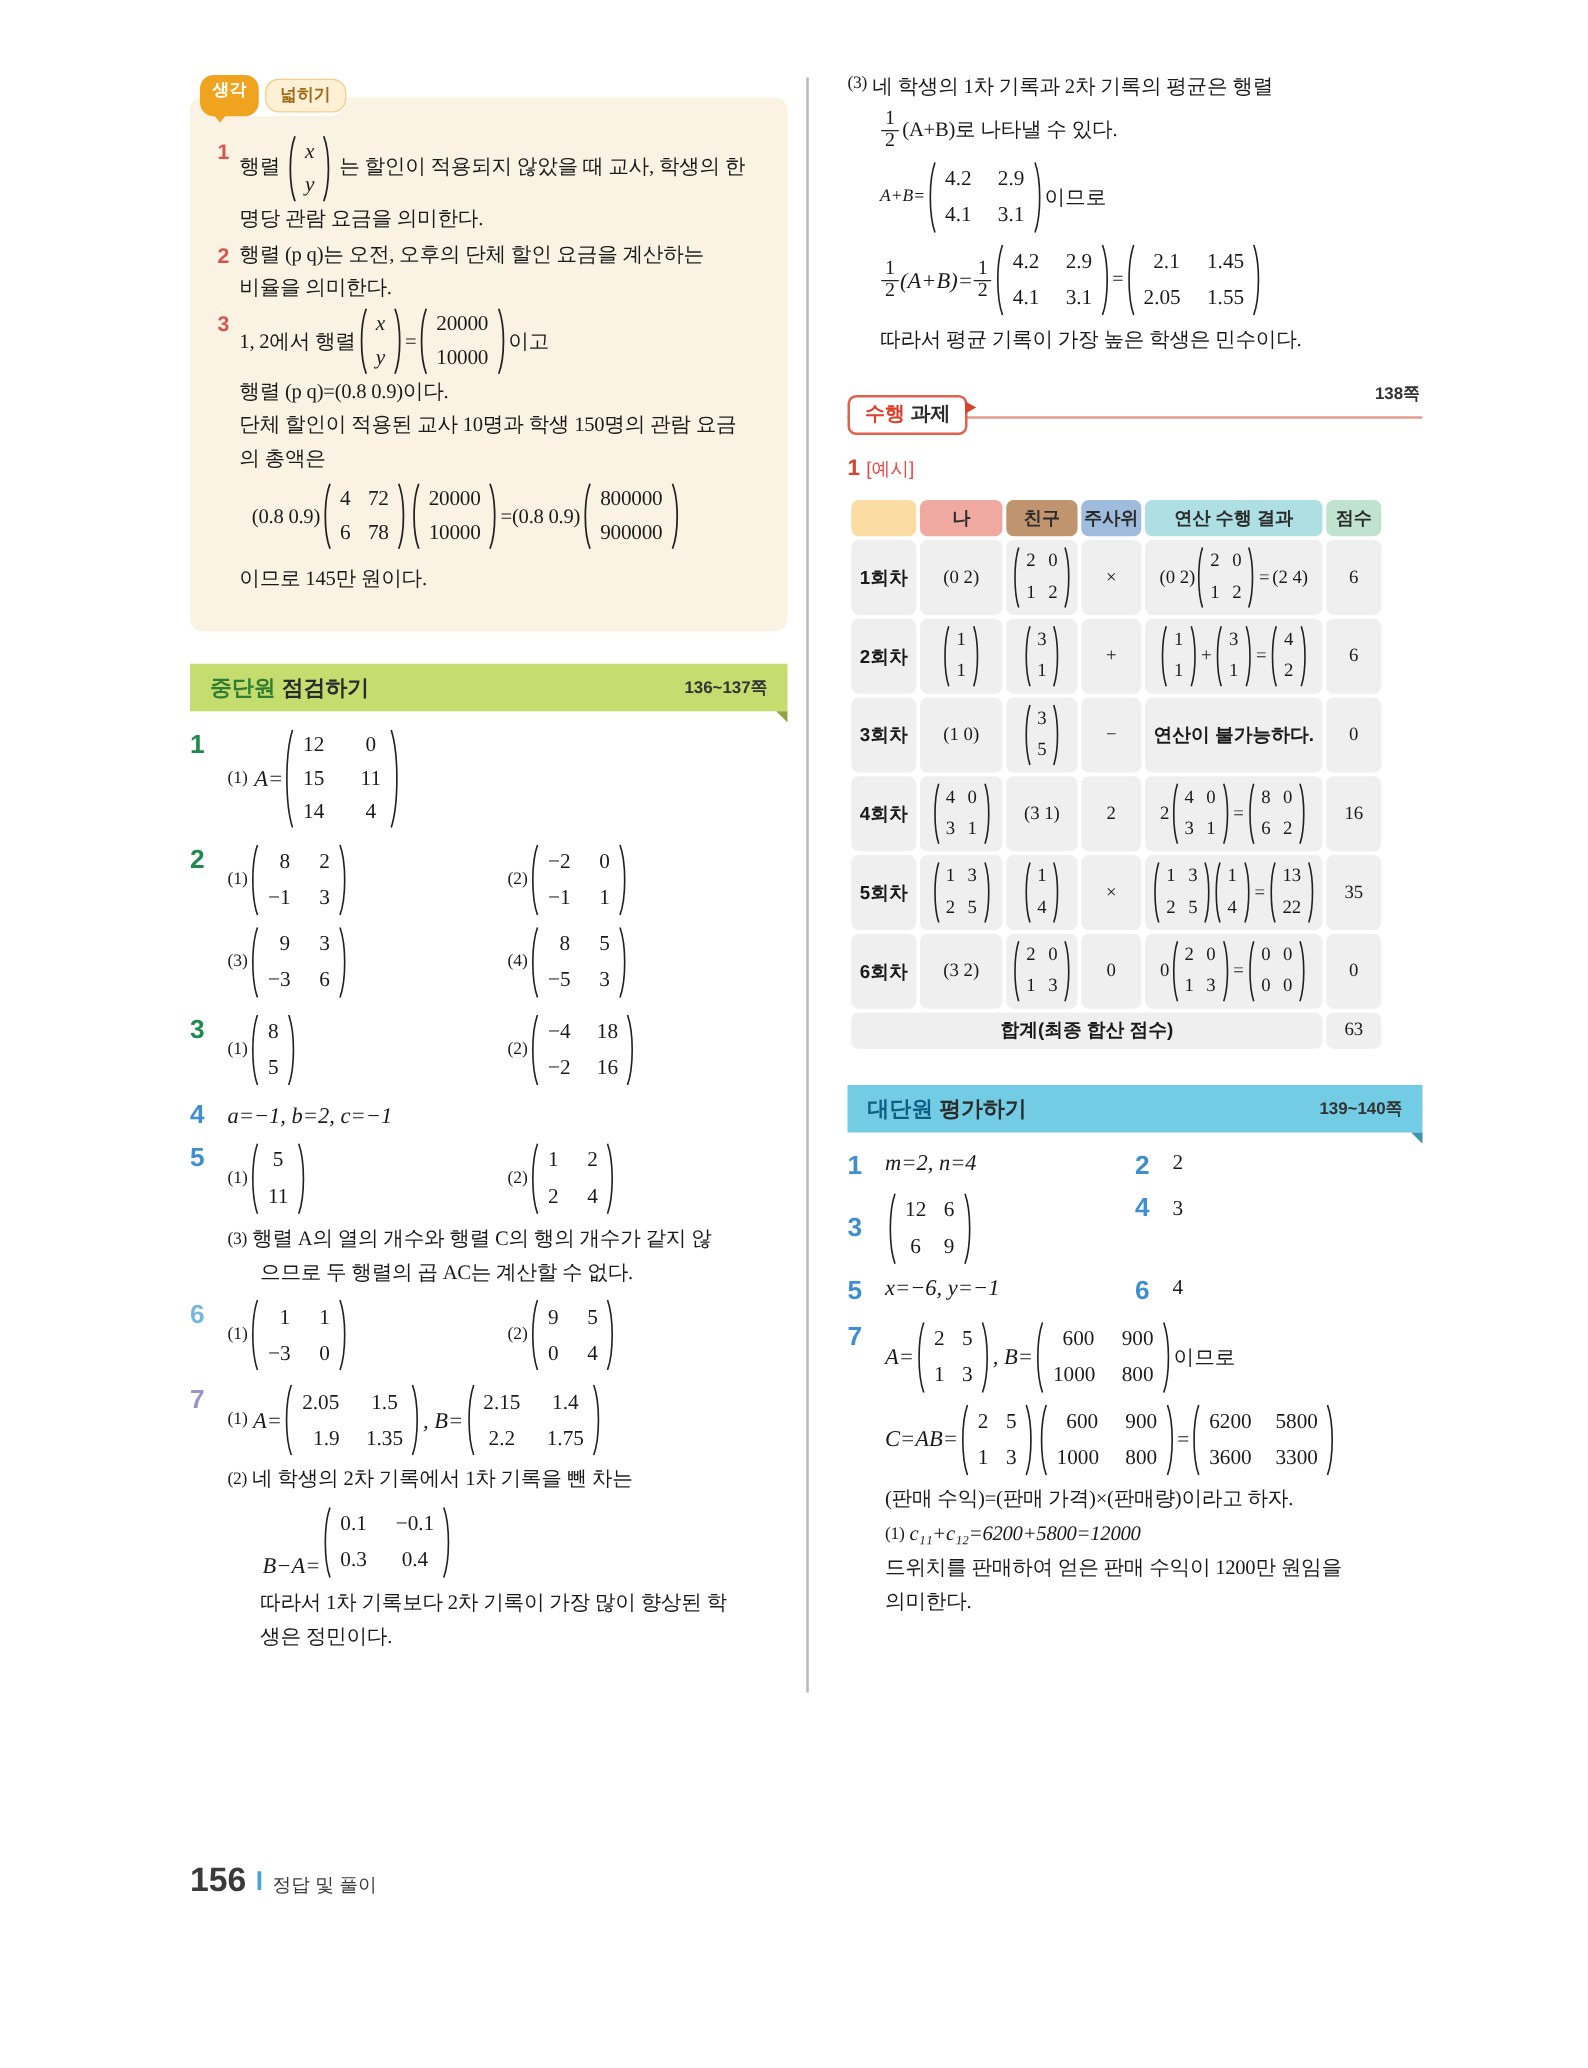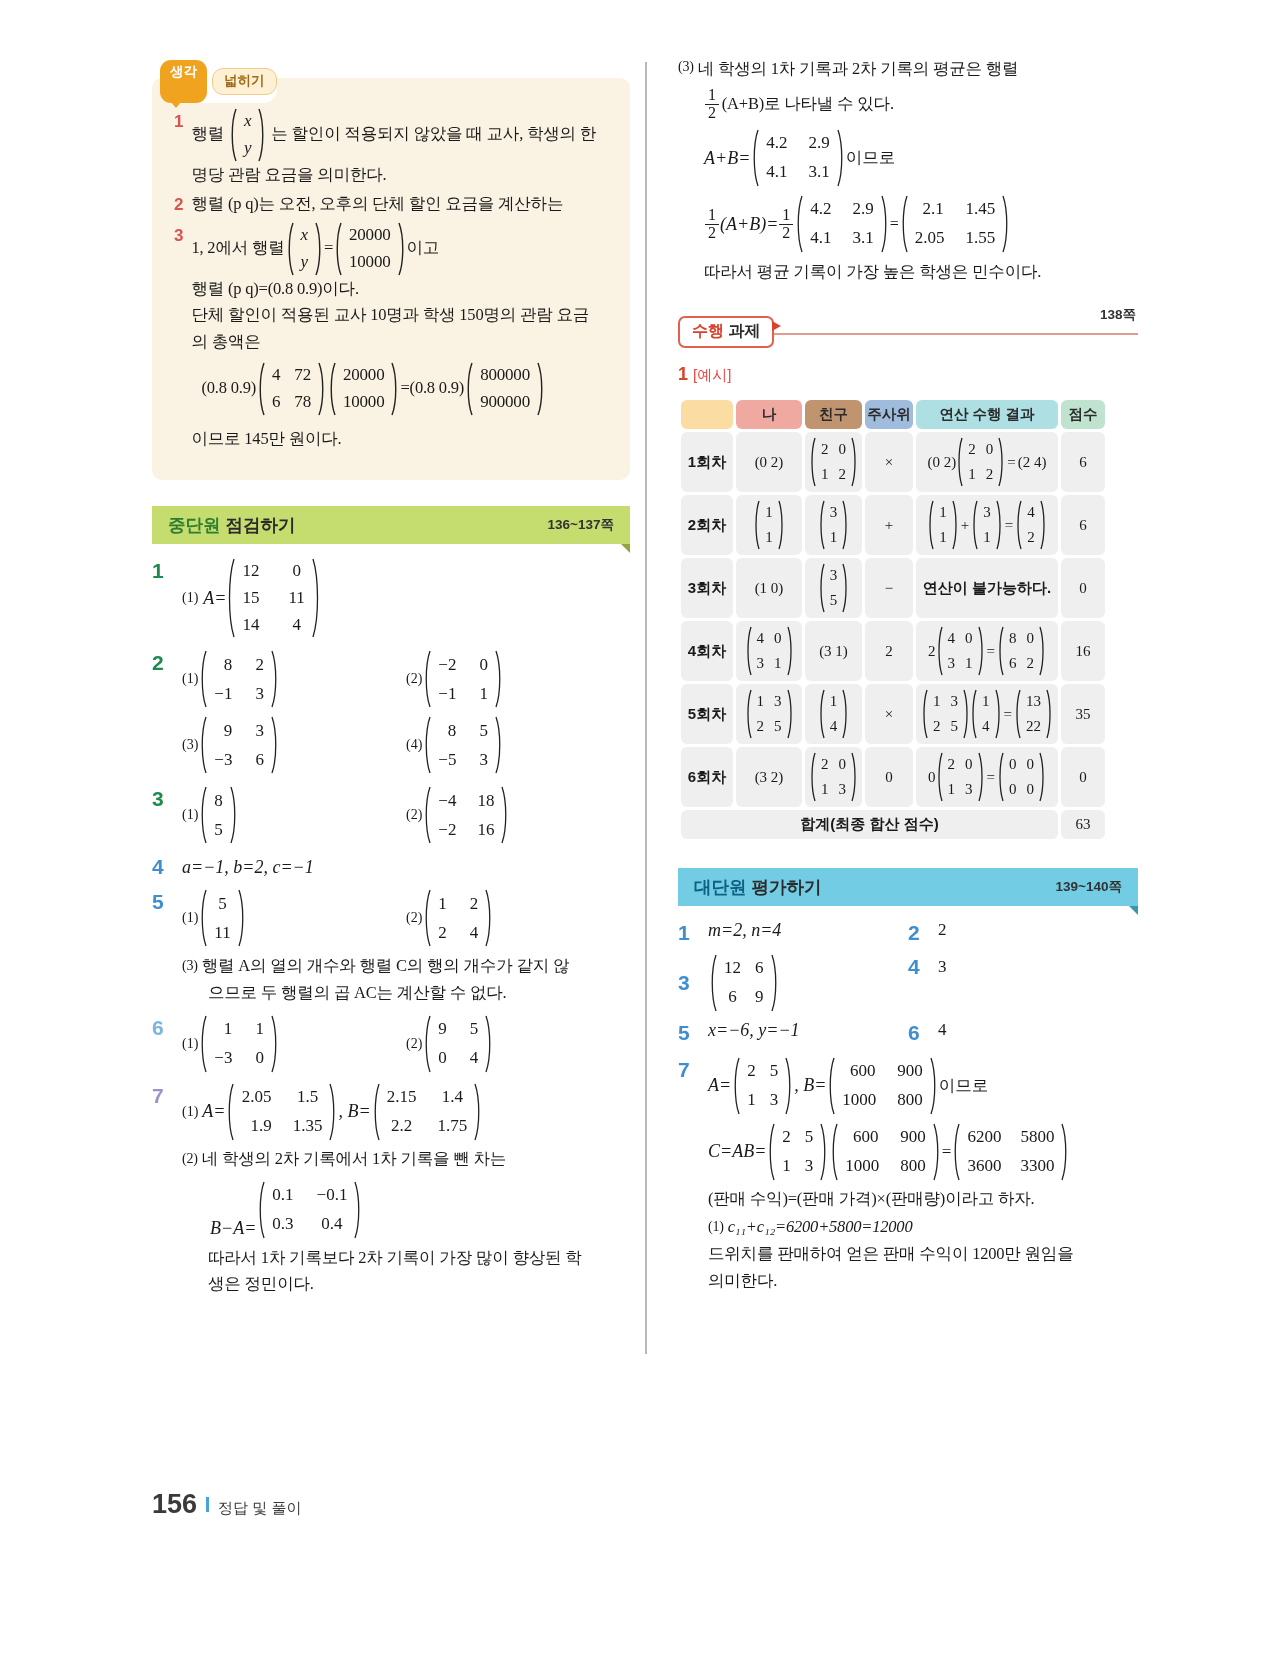--- a/index.html
+++ b/index.html
@@ -37,21 +37,21 @@
     margin-top:22px;
   }
   .think-tab {
     position:absolute; left:8px; top:-18px;
     display:flex; align-items:center; gap:5px;
     background:#ffffff; border-radius:14px; padding:0;
   }
   .think-tab .t1 {
     background:#f0a31e; color:#ffffff; font-weight:bold;
     font-family:"Liberation Sans", sans-serif;
-    font-size:13.5px; padding:3px 10px 22px; border-radius:11px;
+    font-size:13.5px; padding:3px 10px 12px; border-radius:11px;
     position:relative;
   }
   .think-tab .t1:after{
     content:""; position:absolute; left:11px; bottom:-5px;
     border-left:5px solid transparent; border-right:5px solid transparent;
     border-top:6px solid #f0a31e;
   }
   .think-tab .t2 {
     background:#fdf0d4; color:#a06a14; font-weight:bold;
     font-family:"Liberation Sans", sans-serif;
@@ -206,20 +206,21 @@
           </span>
           <span>는 할인이 적용되지 않았을 때 교사, 학생의 한</span>
           <div>명당 관람 요금을 의미한다.</div>
         </div>
       </div>
 
       <div class="think-item">
         <div class="think-num">2</div>
         <div class="think-body line ko">
           <div>행렬 (p    q)는 오전, 오후의 단체 할인 요금을 계산하는</div>
+          <div>비율을 의미한다.</div>
         </div>
       </div>
 
       <div class="think-item">
         <div class="think-num">3</div>
         <div class="think-body line ko">
           <div style="display:flex;align-items:center;flex-wrap:wrap;">
             <span>1, 2에서 행렬</span>
             <span class="mat">
               <span class="par">
@@ -807,21 +808,21 @@
         <span>네 학생의 1차 기록과 2차 기록의 평균은 행렬</span>
       </div>
       <div style="display:flex;align-items:center;margin-left:26px;margin-top:4px;" class="ko line">
         <span class="frac">
           <span class="nu">1</span>
           <span class="de">2</span>
         </span>
         <span style="margin-left:2px;">(A+B)로 나타낼 수 있다.</span>
       </div>
       <div style="display:flex;align-items:center;margin-left:26px;margin-top:8px;">
-        <span class="mi" style="font-size:18px;">A+B=</span>
+        <span class="mi" style="font-size:14px;">A+B=</span>
         <span class="mat">
           <span class="par">
               <svg viewBox="0 0 9 58" preserveAspectRatio="none">
                 <path d="M8 1 C3 15,3 43,8 57" stroke="#222" stroke-width="1.3" fill="none"></path>
               </svg>
             </span>
           <table>
               <tbody>
                 <tr>
                   <td>4.2</td>

